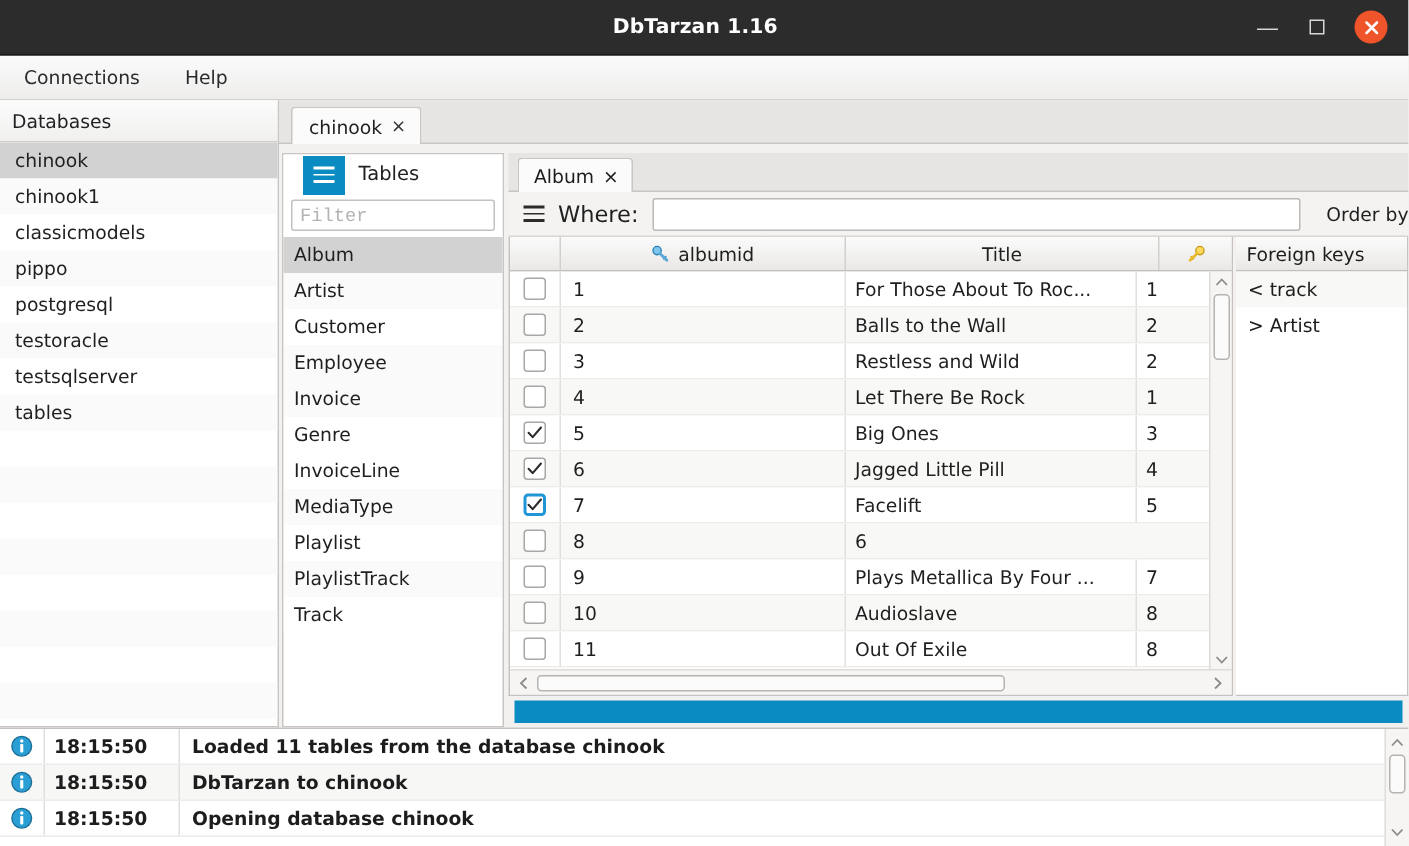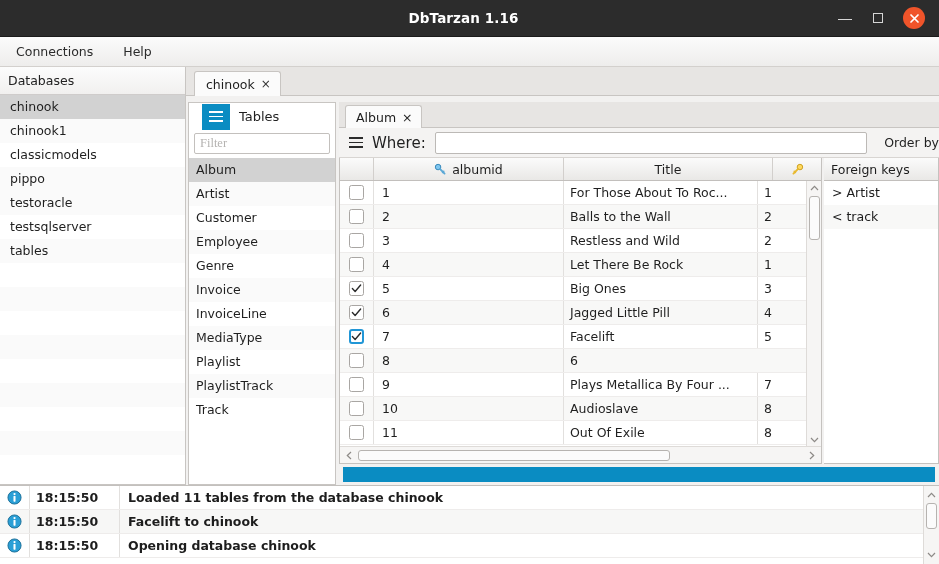--- a/index.html
+++ b/index.html
@@ -125,21 +125,21 @@
     width: 28px; height: 26px; background: #0a8cc2;
     display: flex; flex-direction: column; align-items: center; justify-content: center; gap: 3px;
   }
   .hamb-blue i { display: block; width: 14px; height: 1.6px; background: #fff; }
   .tables-title { font-size: 13px; color: #1f1f1f; }
   .filter-wrap { padding: 3px 5px 4px 5px; background: #ffffff; }
   .filter-input {
     width: 100%; height: 21px; border: 1px solid #c3c0bd; border-radius: 2px;
     background: #ffffff; font-size: 12.5px; color: #2b2b2b;
     padding: 0 5px; outline: none;
-    font-family: Liberation Serif, serif;
+    font-family: Liberation Mono, monospace;
   }
   .filter-input::placeholder { color: #b5b3b1; }
   .tables-list { flex: 1 1 auto; overflow: hidden; }
   .tbl-item {
     height: 24px; line-height: 24px; padding-left: 7px;
     font-size: 12.5px; color: #1f1f1f; cursor: default; background: #ffffff;
   }
   .tbl-item.alt { background: #fafafa; }
   .tbl-item.selected { background: #d2d2d2; }
 
@@ -315,20 +315,21 @@
 
   <div class="body-area">
 
     <div class="dbpanel">
       <div class="db-header">Databases</div>
       <div class="db-list" id="db-list">
           <div class="db-item selected">chinook</div>
           <div class="db-item alt">chinook1</div>
           <div class="db-item">classicmodels</div>
           <div class="db-item alt">pippo</div>
+          <div class="db-item">postgresql</div>
           <div class="db-item alt">testoracle</div>
           <div class="db-item">testsqlserver</div>
           <div class="db-item alt">tables</div>
           <div class="db-filler"></div>
           <div class="db-filler alt"></div>
           <div class="db-filler"></div>
           <div class="db-filler alt"></div>
           <div class="db-filler"></div>
           <div class="db-filler alt"></div>
           <div class="db-filler"></div>
@@ -358,22 +359,22 @@
             <div class="tables-title">Tables</div>
           </div>
           <div class="filter-wrap">
             <input class="filter-input" placeholder="Filter" value="" style="">
           </div>
           <div class="tables-list" id="tables-list">
               <div class="tbl-item selected">Album</div>
               <div class="tbl-item alt">Artist</div>
               <div class="tbl-item">Customer</div>
               <div class="tbl-item alt">Employee</div>
+              <div class="tbl-item alt">Invoice</div>
               <div class="tbl-item">Genre</div>
-              <div class="tbl-item alt">Invoice</div>
               <div class="tbl-item">InvoiceLine</div>
               <div class="tbl-item alt">MediaType</div>
               <div class="tbl-item">Playlist</div>
               <div class="tbl-item alt">PlaylistTrack</div>
               <div class="tbl-item">Track</div>
             </div>
         </div>
 
         <div class="tableview">
 
@@ -551,22 +552,22 @@
                   <svg width="6" height="9" viewBox="0 0 6 9">
                       <path d="M1 1 L4.7 4.5 L1 8" stroke="#8d8a87" stroke-width="1.2" fill="none"></path>
                     </svg>
                 </div>
               </div>
             </div>
 
             <div class="fkpanel">
               <div class="fk-header">Foreign keys</div>
               <div id="fk-list">
+                  <div class="fk-item alt">&lt; track</div>
                   <div class="fk-item">&gt; Artist</div>
-                  <div class="fk-item alt">&lt; track</div>
                 </div>
               <div class="fk-fill"></div>
             </div>
 
           </div>
 
           <div class="progress-wrap">
             <div class="progress-bar" id="progress-bar" style="background: rgb(10, 140, 194); width: 100%;"></div>
           </div>
 
@@ -590,21 +591,21 @@
         </div>
         <div class="logrow alt">
           <div class="log-ic">
             <svg width="15" height="15" viewBox="0 0 16 16">
               <circle cx="8" cy="8" r="7" fill="#2a9fd6" stroke="#1b6e96" stroke-width="1"></circle>
               <circle cx="8" cy="4.3" r="1.2" fill="#ffffff"></circle>
               <rect x="6.9" y="6.4" width="2.2" height="6" rx="0.6" fill="#ffffff"></rect>
             </svg>
           </div>
           <div class="log-time">18:15:50</div>
-          <div class="log-msg">Facelift to chinook</div>
+          <div class="log-msg">DbTarzan to chinook</div>
         </div>
         <div class="logrow">
           <div class="log-ic">
             <svg width="15" height="15" viewBox="0 0 16 16">
               <circle cx="8" cy="8" r="7" fill="#2a9fd6" stroke="#1b6e96" stroke-width="1"></circle>
               <circle cx="8" cy="4.3" r="1.2" fill="#ffffff"></circle>
               <rect x="6.9" y="6.4" width="2.2" height="6" rx="0.6" fill="#ffffff"></rect>
             </svg>
           </div>
           <div class="log-time">18:15:50</div>

